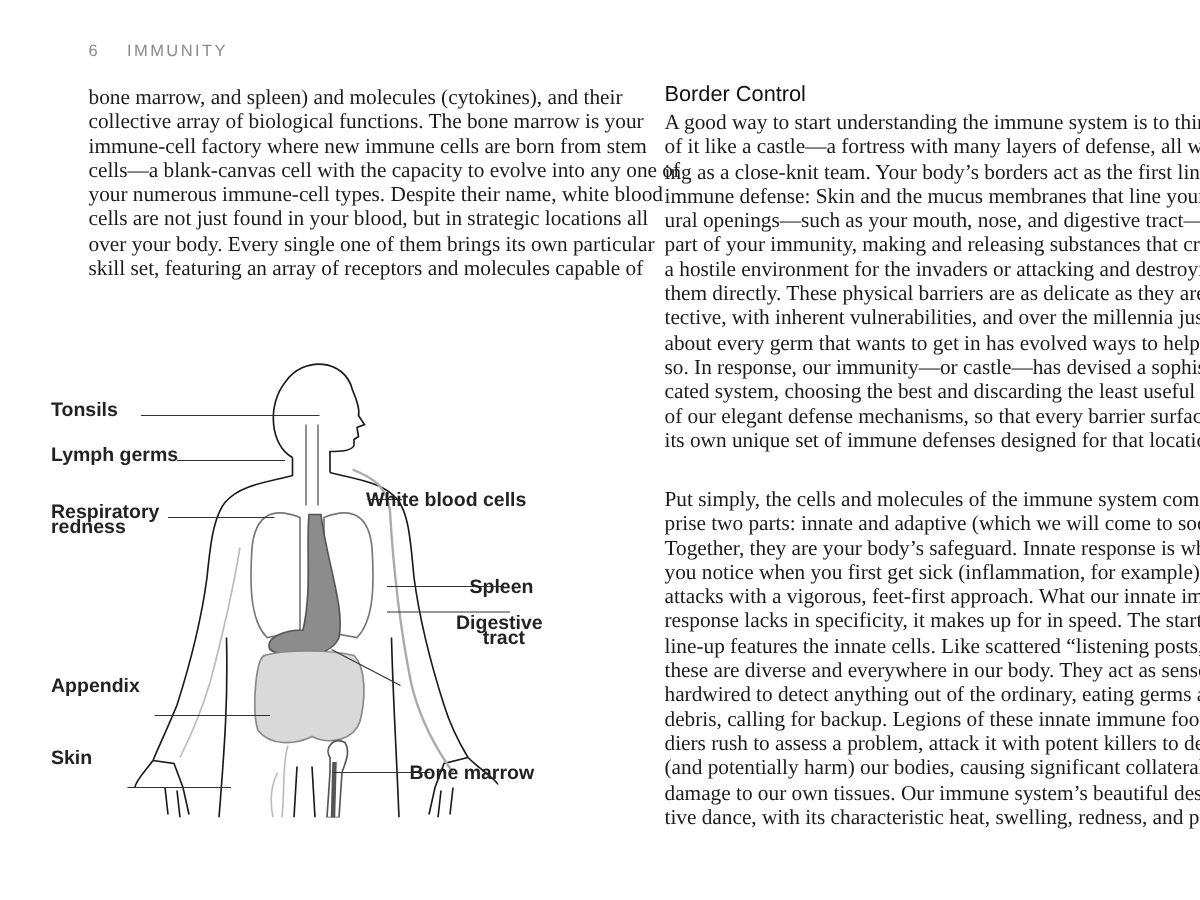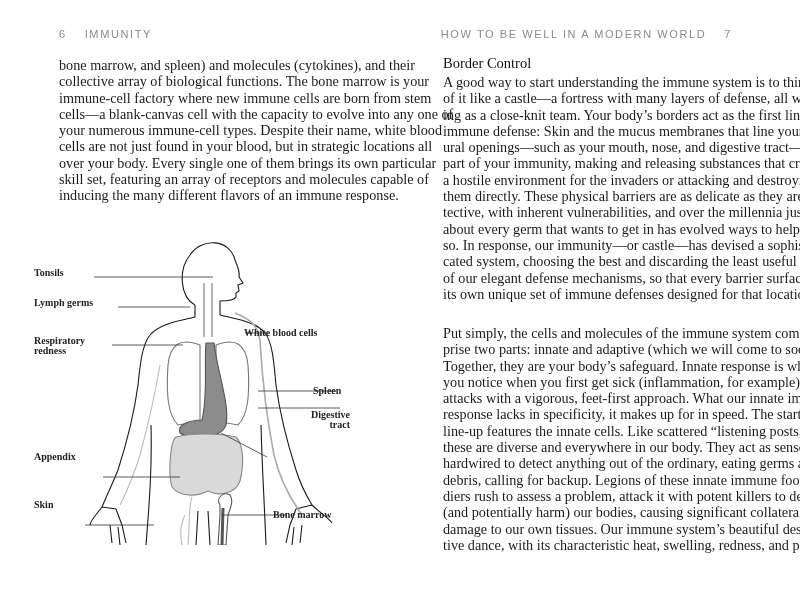--- a/index.html
+++ b/index.html
@@ -11,44 +11,43 @@
   .left-head { left:59px; }
   .left-head .num { margin-right:18px; }
   .right-head { right:68px; }
   .right-head .num { margin-left:18px; }
   .body-text { position:absolute; font-size:14.2px; line-height:16.3px; text-align:justify; }
   .left-text { left:59px; top:57px; width:287px; }
   .right-text-1 { left:43px; top:74px; width:288px; }
   .right-text-2 { left:43px; top:325px; width:288px; }
   .body-text .line { display:block; text-align:justify; text-align-last:justify; white-space:nowrap; height:16.3px; }
   .body-text .line.last { text-align-last:left; }
-  .heading { position:absolute; left:43px; font-family:Liberation Serif, serif; font-size:14.5px; font-weight:500; color:#111; }
+  .heading { position:absolute; left:43px; font-family:Liberation Sans, sans-serif; font-size:14.5px; font-weight:500; color:#111; }
   .h1 { top:55px; }
   .h2 { top:306px; }
   .figure { position:absolute; left:30px; top:225px; width:340px; height:320px; }
-  .label { position:absolute; font-family:Liberation Serif, serif; font-size:10px; font-weight:bold; color:#222; line-height:10px; }
+  .label { position:absolute; font-family:Liberation Sans, sans-serif; font-size:13px; font-weight:bold; color:#222; line-height:10px; }
 </style>
 </head>
 <body>
 
 <div class="page page-left">
   <div class="running-head left-head">
     <span class="num">6</span><span>IMMUNITY</span>
   </div>
 
   <div class="body-text left-text">
     <span class="line">bone marrow, and spleen) and molecules (cytokines), and their</span>
     <span class="line">collective array of biological functions. The bone marrow is your</span>
     <span class="line">immune-cell factory where new immune cells are born from stem</span>
     <span class="line">cells—a blank-canvas cell with the capacity to evolve into any one of</span>
     <span class="line">your numerous immune-cell types. Despite their name, white blood</span>
     <span class="line">cells are not just found in your blood, but in strategic locations all</span>
     <span class="line">over your body. Every single one of them brings its own particular</span>
     <span class="line">skill set, featuring an array of receptors and molecules capable of</span>
-    <span class="line last">inducing the many different flavors of an immune response.</span>
   </div>
 
   <div class="figure">
     <svg width="340" height="320" viewBox="0 0 340 320" fill="none" stroke="#1a1a1a" stroke-width="1.1">
 
       <path d="M165 80 C150 72 148 45 160 30 C172 12 200 14 205 35 C208 42 210 48 209 52 L213 58 L208 60 L209 66 L206 68 L206 72 C204 76 196 76 190 76 L190 90"></path>
 
       <path d="M165 80 L165 92 C150 96 130 98 120 110 C112 120 110 140 108 160 C104 190 96 220 88 245 C82 260 76 272 72 282"></path>
       <path d="M190 90 C205 94 225 96 235 108 C243 118 244 140 246 160 C250 190 258 220 266 245 C270 258 276 270 282 280"></path>
 
@@ -103,23 +102,20 @@
       <div>Digestive</div>
       <div>tract</div>
     </div>
     <div class="label" style="left:4px;top:227px">Appendix</div>
     <div class="label" style="left:4px;top:275px">Skin</div>
     <div class="label" style="left:243px;top:285px">Bone marrow</div>
   </div>
 </div>
 
 <div class="page page-right">
-  <div class="running-head right-head">
-    <span>HOW TO BE WELL IN A MODERN WORLD</span><span class="num">7</span>
-  </div>
 
   <div class="heading h1">Border Control</div>
   <div class="body-text right-text-1">
     <span class="line">A good way to start understanding the immune system is to think</span>
     <span class="line">of it like a castle—a fortress with many layers of defense, all work-</span>
     <span class="line">ing as a close-knit team. Your body’s borders act as the first line of</span>
     <span class="line">immune defense: Skin and the mucus membranes that line your nat-</span>
     <span class="line">ural openings—such as your mouth, nose, and digestive tract—are</span>
     <span class="line">part of your immunity, making and releasing substances that create</span>
     <span class="line">a hostile environment for the invaders or attacking and destroying</span>

